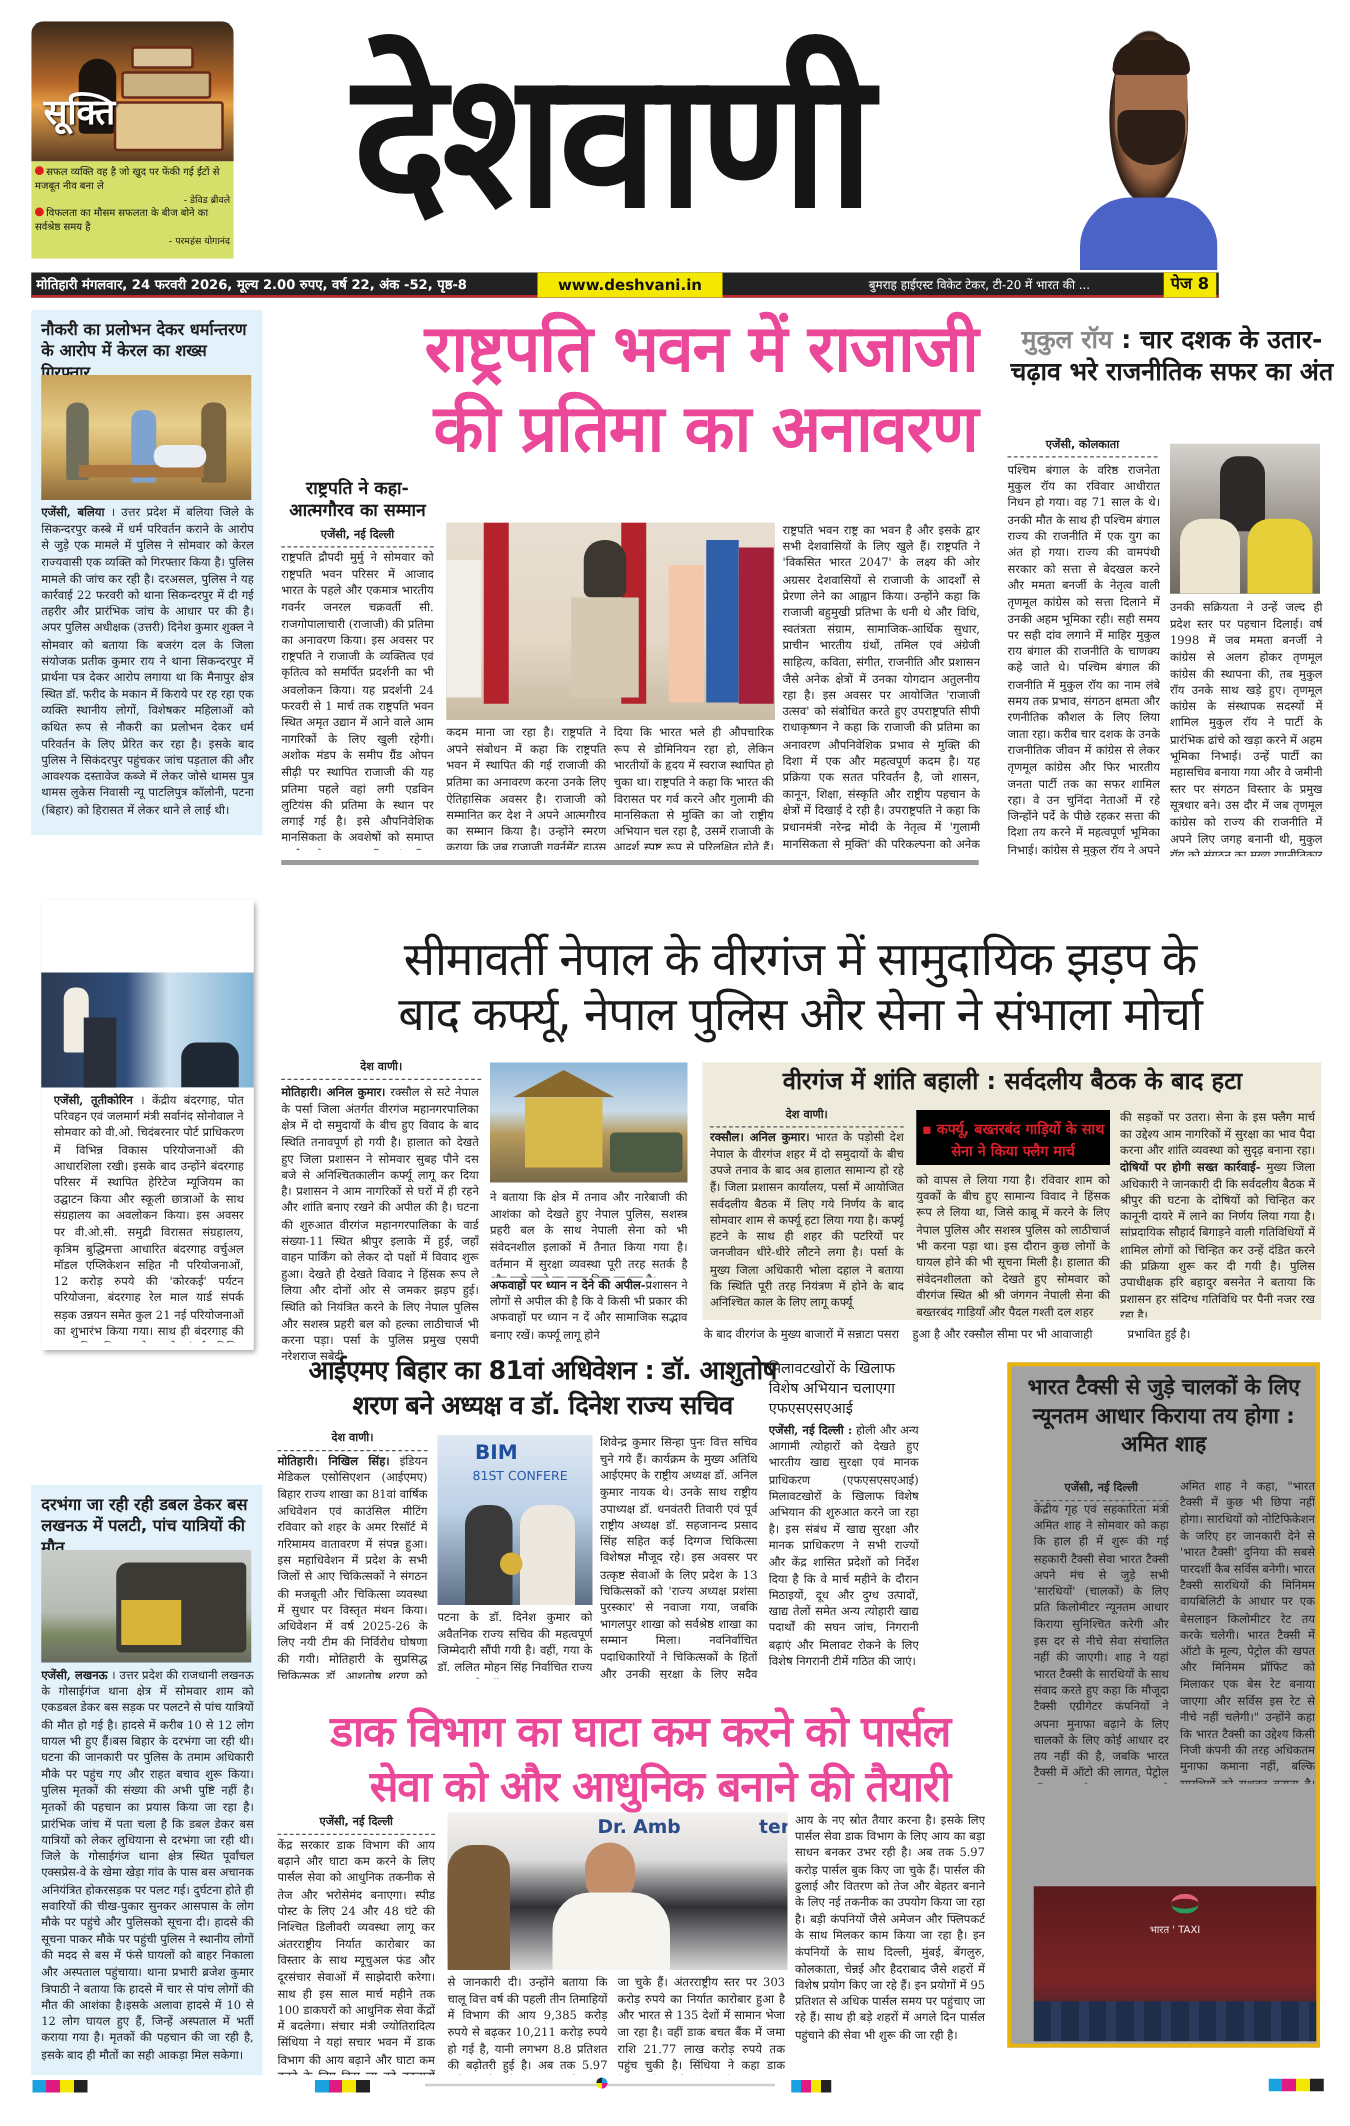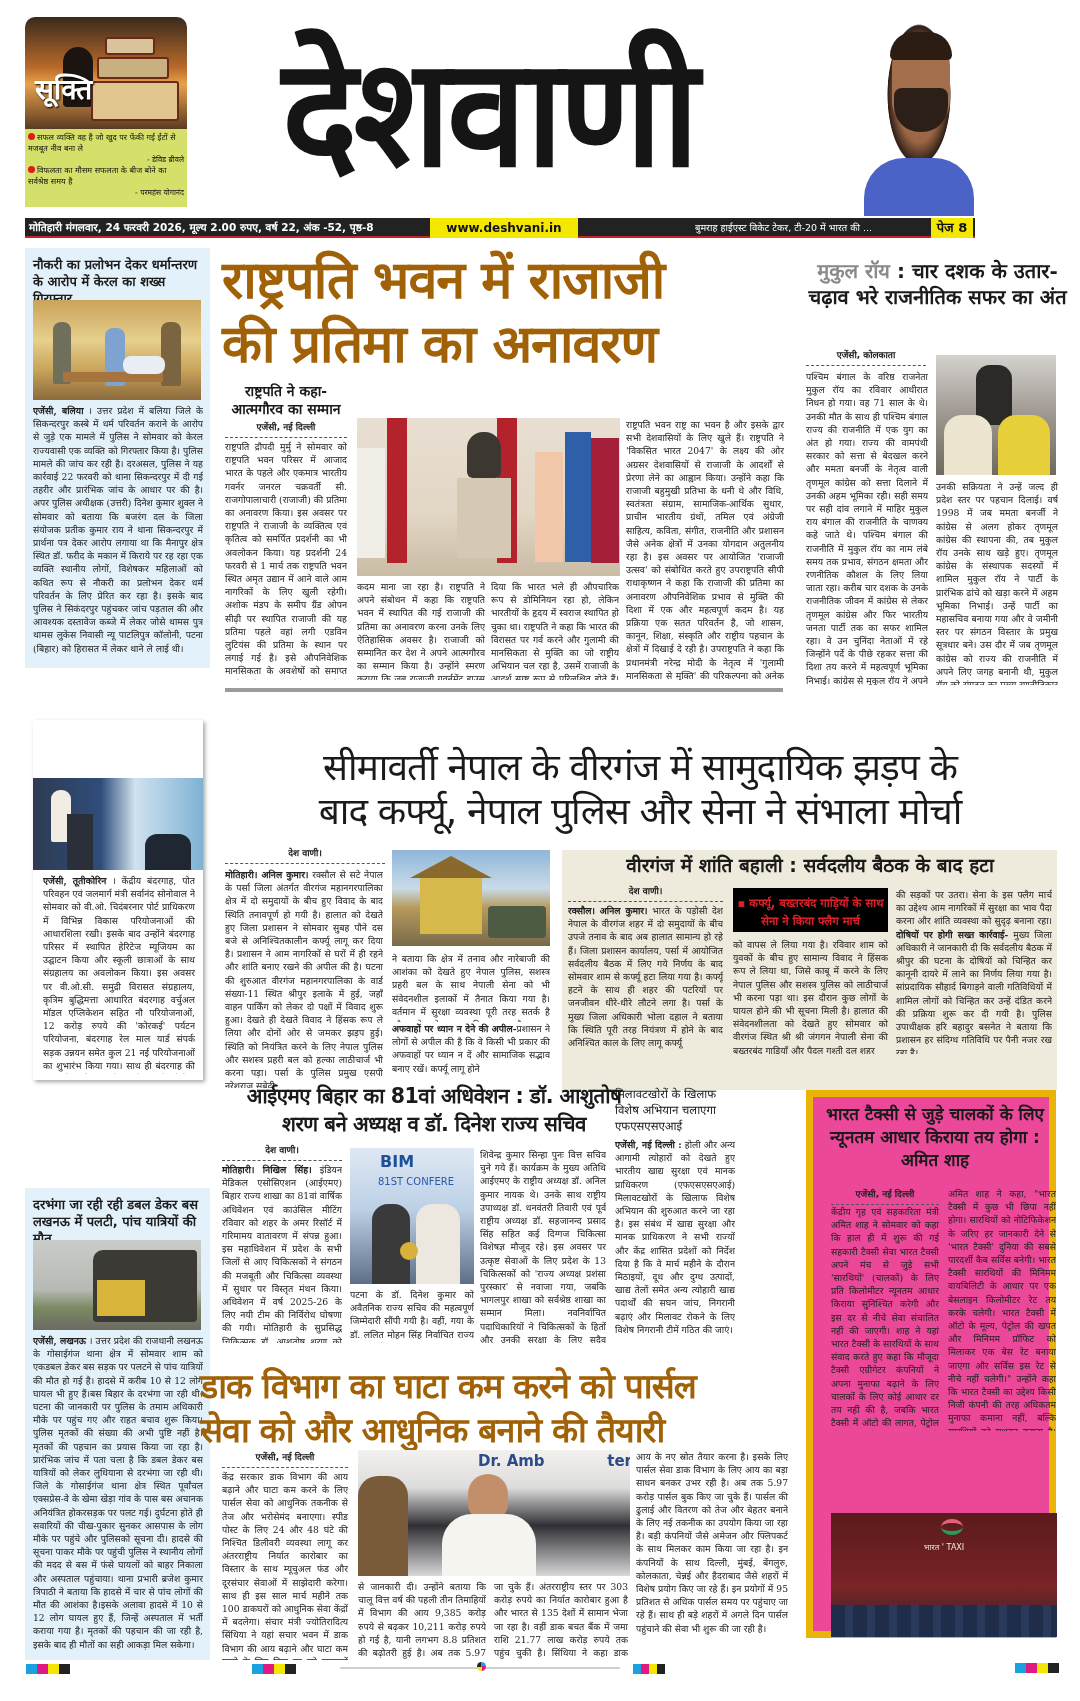--- a/index.html
+++ b/index.html
@@ -33,31 +33,31 @@
   #dateline .date { position: absolute; left: 4px; top: 2px; font-family: "DejaVu Sans", sans-serif; font-size: 10.5px; color: #fff; font-weight: bold; }
   #dateline .site { position: absolute; left: 405px; top: 0; width: 148px; height: 20px; background: #f4e800; color: #111; font-family: "DejaVu Sans", sans-serif; font-weight: bold; font-size: 12px; text-align: center; line-height: 20px; }
   #dateline .teaser { position: absolute; left: 670px; top: 3px; font-family: "DejaVu Sans", sans-serif; font-size: 9.5px; color: #fff; }
   #dateline .page { position: absolute; right: 2px; top: 0; width: 42px; height: 20px; background: #f4e800; color: #111; font-family: "DejaVu Sans", sans-serif; font-weight: bold; font-size: 13px; line-height: 20px; text-align: center; }
 
   
   .rail-blue { background: #e3f1fb; }
   .side-head { font-family: "DejaVu Sans", sans-serif; font-weight: bold; font-size: 13px; line-height: 17px; color: #1c1c1c; }
   .box-shadow { background: #fff; box-shadow: 2px 2px 4px rgba(0,0,0,0.35); }
 
-  .h-huge { font-family: "DejaVu Sans", sans-serif; font-weight: bold; color: #a16207; text-align: left; letter-spacing: -1px; }
+  .h-huge { font-family: "DejaVu Sans", sans-serif; font-weight: bold; color: #ec4899; text-align: right; letter-spacing: -1px; }
   .h-light { font-family: "DejaVu Sans", sans-serif; font-weight: normal; color: #1a1a1a; text-align: center; letter-spacing: -1px; }
 
   .sub-head { font-family: "DejaVu Sans", sans-serif; font-weight: bold; font-size: 14px; line-height: 18px; text-align: center; color: #1a1a1a; }
 
   .grey-rule { background: #9b9b9b; }
 
   .beige { background: #eeeadc; }
   .pullquote { background: #000000; color: #d8202a; font-family: "DejaVu Sans", sans-serif; font-weight: bold; font-size: 11.5px; line-height: 18px; text-align: center; padding: 6px 4px; }
 
-  .framed { border: 7px solid #eab308; background: #ec4899; }
+  .framed { border: 3px solid #eab308; background: #a3a3a3; }
 </style>
 </head>
 <body>
 
 <div id="sookti" class="abs">
   <div class="pic">
     <div class="silhouette"></div>
     <div class="book" style="left:80px;top:20px;width:50px;height:18px;"></div>
     <div class="book" style="left:72px;top:40px;width:72px;height:22px;background:#c9b080;"></div>
     <div class="book" style="left:66px;top:64px;width:88px;height:40px;background:#e0c58f;"></div>
@@ -163,21 +163,21 @@
   <div style="position:absolute;left:18px;top:6px;width:82px;height:22px;background:#8a6a2c;clip-path:polygon(0 100%,50% 0,100% 100%);"></div>
   <div style="position:absolute;left:28px;top:28px;width:62px;height:56px;background:#d7b84b;"></div>
   <div style="position:absolute;left:96px;top:56px;width:58px;height:32px;background:#4d5a44;border-radius:4px;"></div>
 </div>
 <div class="col body-text" style="left:392px;top:952px;width:158px;height:70px;">ने बताया कि क्षेत्र में तनाव और नारेबाजी की आशंका को देखते हुए नेपाल पुलिस, सशस्त्र प्रहरी बल के साथ नेपाली सेना को भी संवेदनशील इलाकों में तैनात किया गया है। वर्तमान में सुरक्षा व्यवस्था पूरी तरह सतर्क है और चप्पे-चप्पे पर पहरा दिया जा रहा है।</div>
 <div class="col body-text" style="left:392px;top:1022px;width:158px;height:70px;"><span class="lead">अफवाहों पर ध्यान न देने की अपील-</span><span>प्रशासन ने लोगों से अपील की है कि वे किसी भी प्रकार की अफवाहों पर ध्यान न दें और सामाजिक सद्भाव बनाए रखें। कर्फ्यू लागू होने</span></div>
 <div class="abs body-text" style="left:563px;top:1061px;width:170px;text-align:left;">के बाद वीरगंज के मुख्य बाजारों में सन्नाटा पसरा</div>
 <div class="abs body-text" style="left:730px;top:1061px;width:160px;text-align:left;">हुआ है और रक्सौल सीमा पर भी आवाजाही</div>
 <div class="abs body-text" style="left:902px;top:1061px;width:140px;text-align:left;">प्रभावित हुई है।</div>
 
-<div class="abs beige" style="left:562px;top:850px;width:495px;height:240px;">
+<div class="abs beige" style="left:562px;top:850px;width:495px;height:206px;">
   <div style="position:absolute;left:8px;top:2px;width:480px;font-family:'DejaVu Sans',sans-serif;font-weight:bold;font-size:19px;line-height:26px;text-align:center;color:#1a1a1a;">वीरगंज में शांति बहाली : सर्वदलीय बैठक के बाद हटा</div>
   <div class="byline" style="position:absolute;left:6px;top:34px;width:155px;">देश वाणी।</div>
   <div class="col body-text" style="left:6px;top:54px;width:155px;height:150px;"><span class="lead">रक्सौल। अनिल कुमार।</span> <span>भारत के पड़ोसी देश नेपाल के वीरगंज शहर में दो समुदायों के बीच उपजे तनाव के बाद अब हालात सामान्य हो रहे हैं। जिला प्रशासन कार्यालय, पर्सा में आयोजित सर्वदलीय बैठक में लिए गये निर्णय के बाद सोमवार शाम से कर्फ्यू हटा लिया गया है। कर्फ्यू हटने के साथ ही शहर की पटरियों पर जनजीवन धीरे-धीरे लौटने लगा है। पर्सा के मुख्य जिला अधिकारी भोला दहाल ने बताया कि स्थिति पूरी तरह नियंत्रण में होने के बाद अनिश्चित काल के लिए लागू कर्फ्यू</span></div>
   <div class="pullquote" style="position:absolute;left:171px;top:38px;width:155px;height:44px;">▪ कर्फ्यू, बख्तरबंद गाड़ियों के साथ सेना ने किया फ्लैग मार्च</div>
   <div class="col body-text" style="left:171px;top:88px;width:155px;height:116px;">को वापस ले लिया गया है। रविवार शाम को युवकों के बीच हुए सामान्य विवाद ने हिंसक रूप ले लिया था, जिसे काबू में करने के लिए नेपाल पुलिस और सशस्त्र पुलिस को लाठीचार्ज भी करना पड़ा था। इस दौरान कुछ लोगों के घायल होने की भी सूचना मिली है। हालात की संवेदनशीलता को देखते हुए सोमवार को वीरगंज स्थित श्री श्री जंगगन नेपाली सेना की बख्तरबंद गाड़ियाँ और पैदल गश्ती दल शहर</div>
   <div class="col body-text" style="left:334px;top:38px;width:156px;height:166px;"><span>की सड़कों पर उतरा। सेना के इस फ्लैग मार्च का उद्देश्य आम नागरिकों में सुरक्षा का भाव पैदा करना और शांति व्यवस्था को सुदृढ़ बनाना रहा।</span> <span class="lead">दोषियों पर होगी सख्त कार्रवाई-</span> <span>मुख्य जिला अधिकारी ने जानकारी दी कि सर्वदलीय बैठक में श्रीपुर की घटना के दोषियों को चिन्हित कर कानूनी दायरे में लाने का निर्णय लिया गया है। सांप्रदायिक सौहार्द बिगाड़ने वाली गतिविधियों में शामिल लोगों को चिन्हित कर उन्हें दंडित करने की प्रक्रिया शुरू कर दी गयी है। पुलिस उपाधीक्षक हरि बहादुर बसनेत ने बताया कि प्रशासन हर संदिग्ध गतिविधि पर पैनी नजर रख रहा है।</span></div>
 </div>
 
 <div class="abs" style="left:214px;top:1082px;width:440px;font-family:'DejaVu Sans',sans-serif;font-weight:bold;font-size:20.5px;line-height:28px;text-align:center;color:#1a1a1a;letter-spacing:-0.5px;">
   <div>आईएमए बिहार का 81वां अधिवेशन : डॉ. आशुतोष</div>

